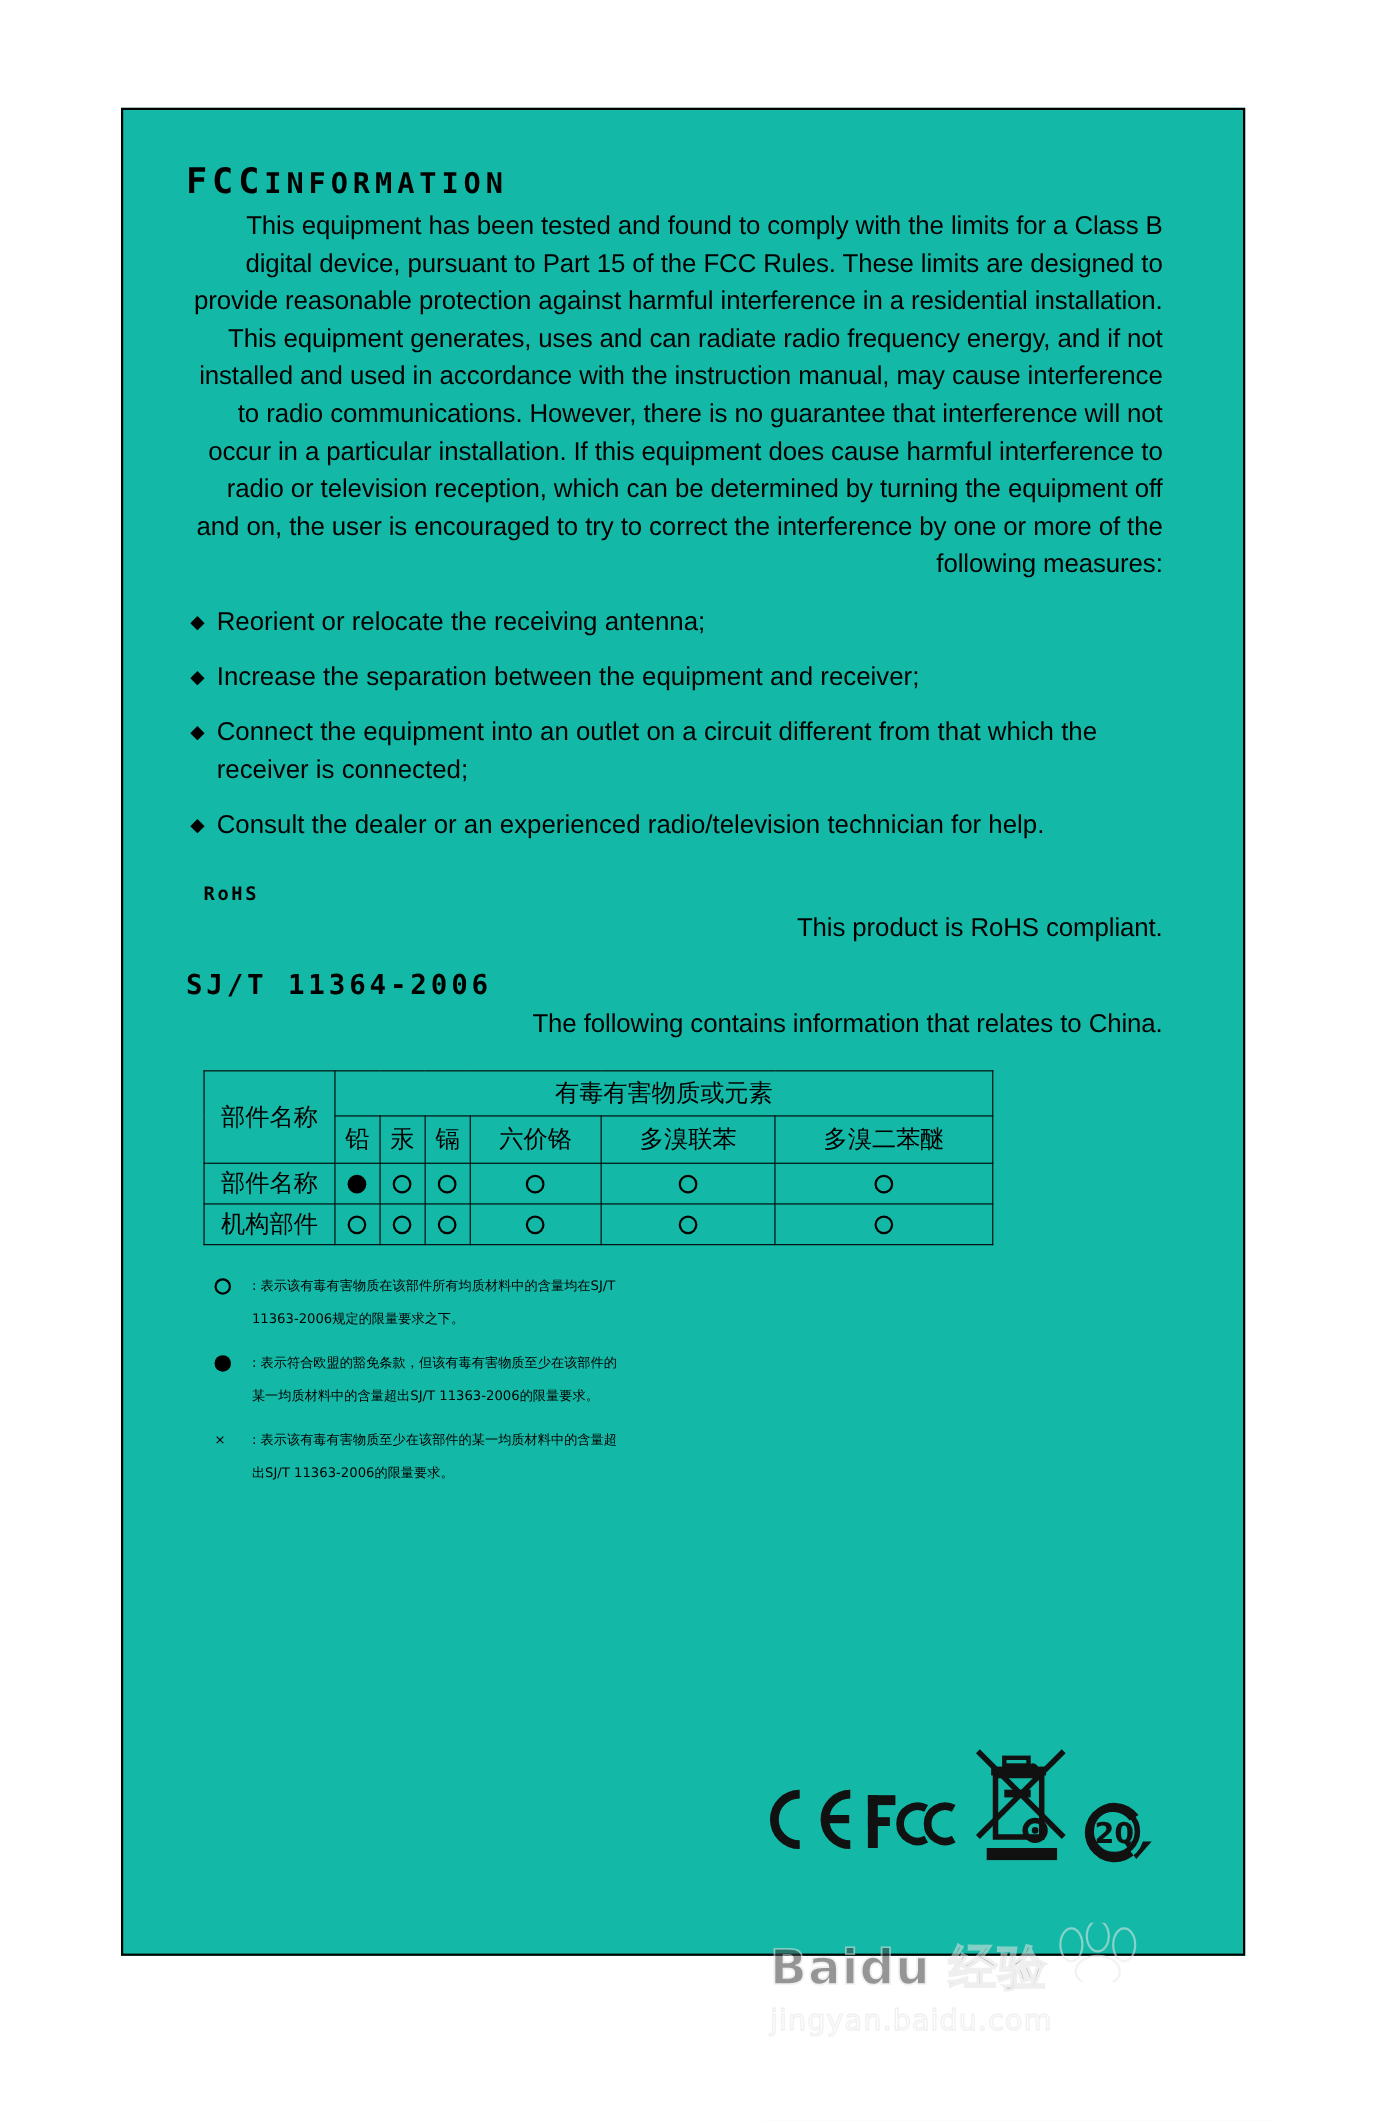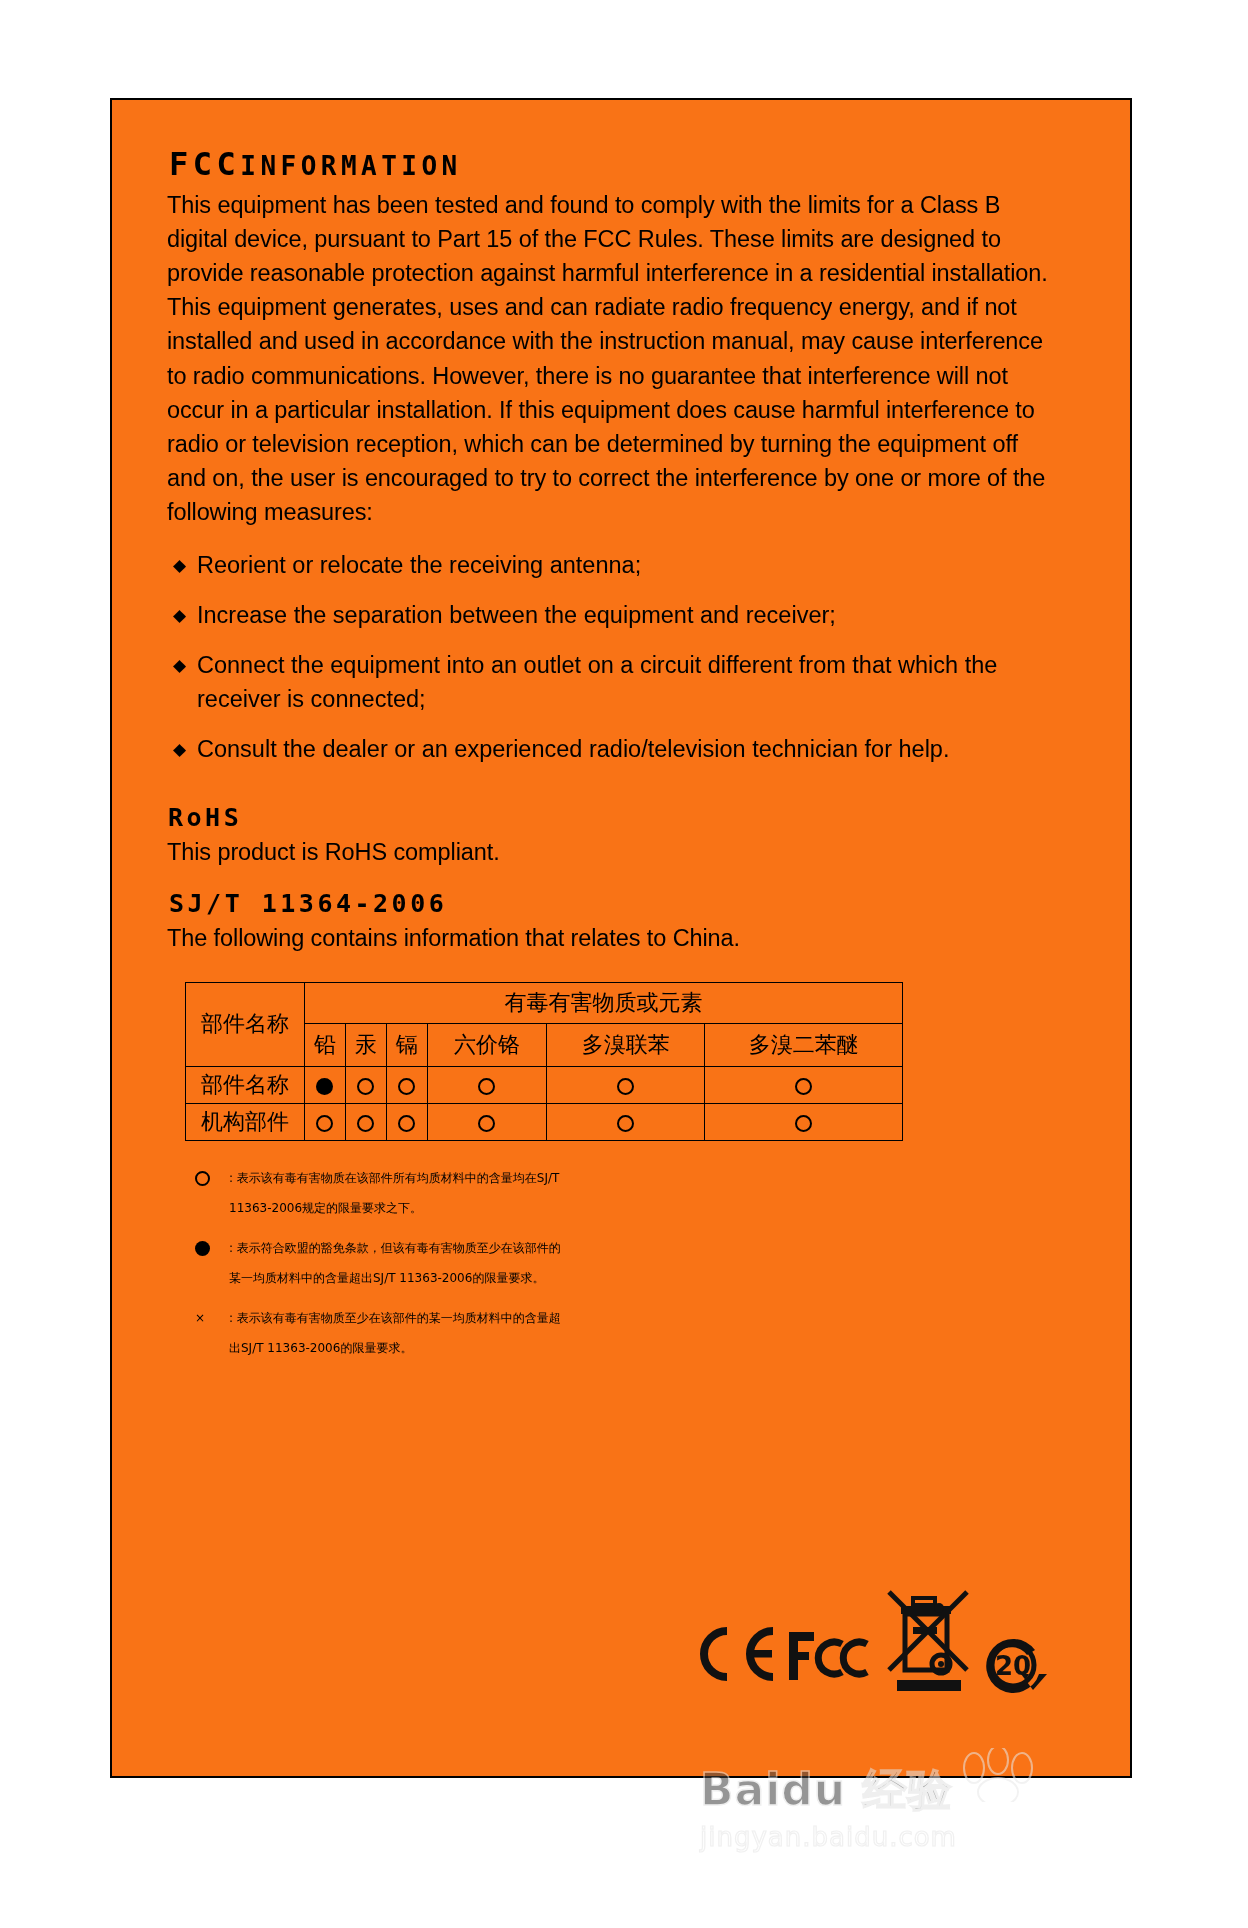--- a/index.html
+++ b/index.html
@@ -18,21 +18,21 @@
 
   
   #page-frame {
     position: absolute;
     left: 110px;
     top: 98px;
     width: 1022px;
     height: 1680px;
     border: 2px solid #000000;
     box-sizing: border-box;
-    background: #f97316;
+    background: #14b8a6;
   }
 
   #content {
     position: absolute;
     left: 55px;
     top: 48px;
     width: 890px;
   }
 
   
@@ -45,34 +45,34 @@
     white-space: pre;
   }
   .h-fcc {
     font-size: 32px;
     margin: 0 0 6px 2px;
   }
   .h-fcc .small {
     font-size: 26px;
   }
   .h-rohs {
-    font-size: 25px;
-    margin: 0 0 4px 1px;
+    font-size: 17px;
+    margin: 0 0 4px 18px;
   }
   .h-sjt {
     font-size: 25px;
     margin: 0 0 4px 2px;
   }
   .spacer-md { height: 22px; }
 
   
   .body-text {
     font-size: 23.5px;
     line-height: 34.2px;
-    text-align: left;
+    text-align: right;
     margin: 0;
     letter-spacing: -0.1px;
   }
 
   .lead-para {
     margin: 0 0 4px 0;
   }
 
   
   ul.measures {

